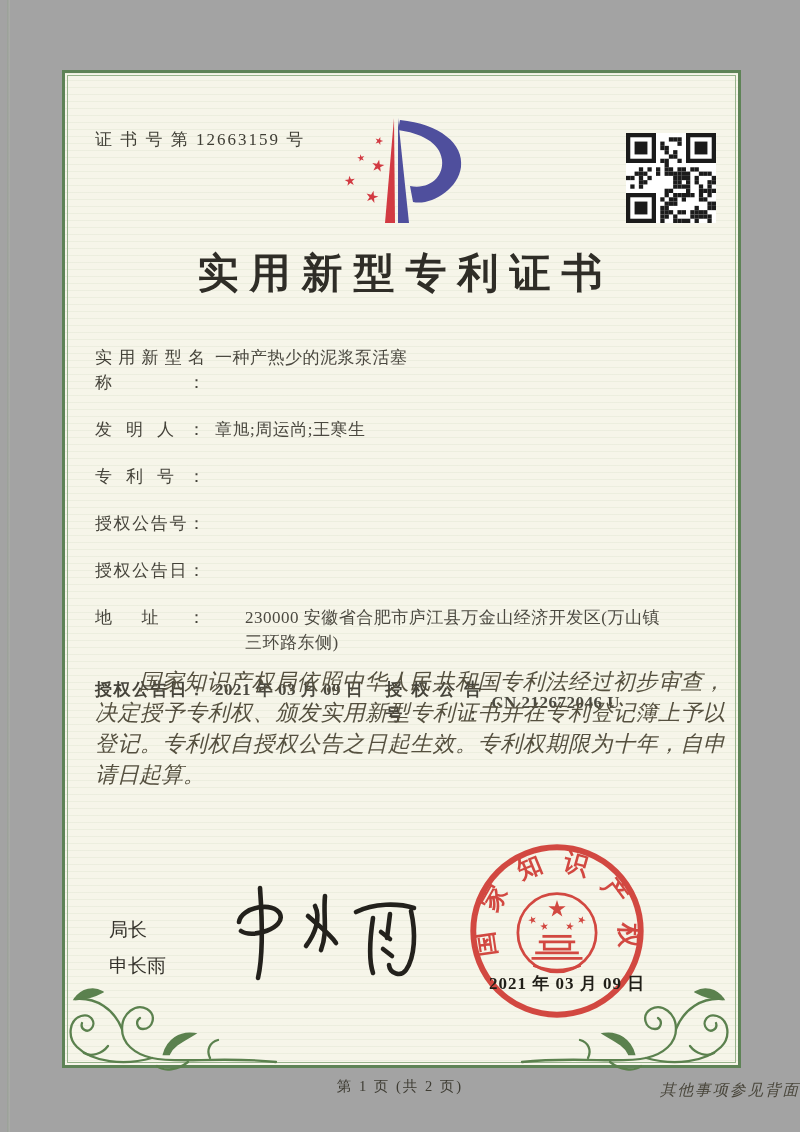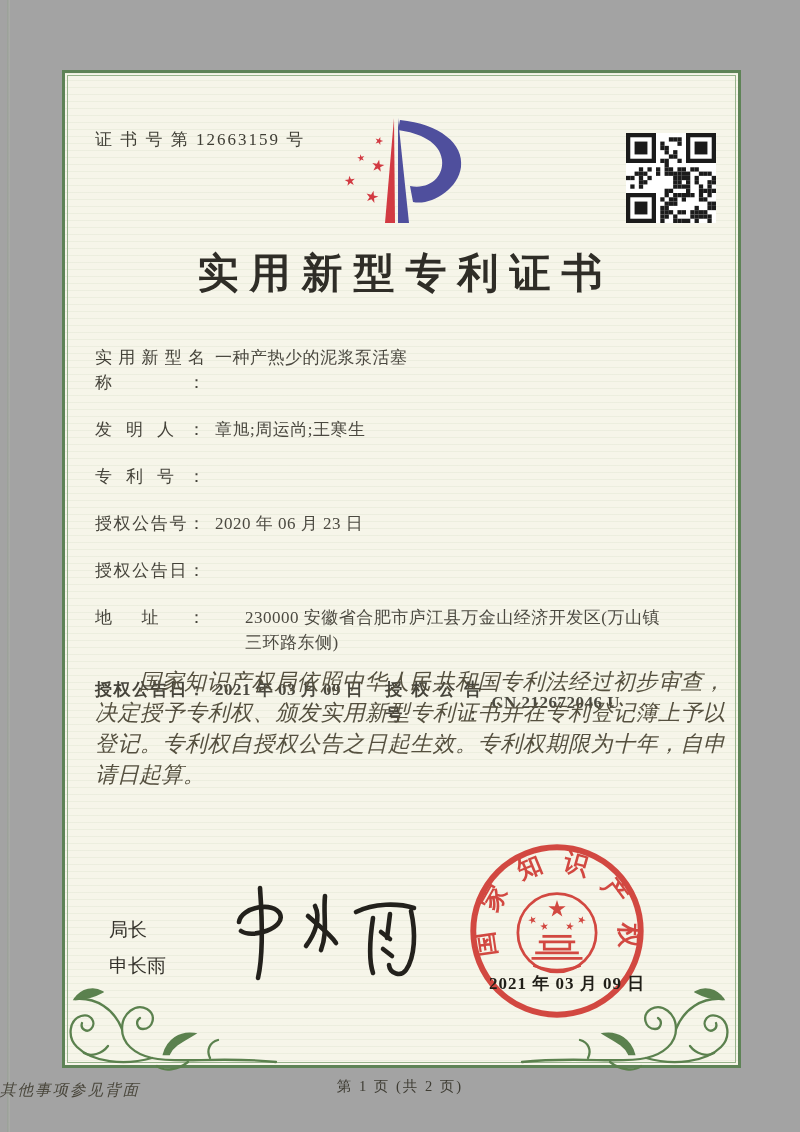--- a/index.html
+++ b/index.html
@@ -46,21 +46,21 @@
   .seal{position:absolute;left:466px;top:840px;width:182px;height:182px;opacity:.92;}
   .seal-date{position:absolute;left:489px;top:972px;font-size:17px;font-weight:600;
     letter-spacing:1px;color:#211f19;z-index:5;}
   
   .orn{position:absolute;width:218px;height:94px;z-index:4;}
   .orn-left{left:60px;top:982px;}
   .orn-right{left:520px;top:982px;transform:scaleX(-1);}
   
   .page-info{position:absolute;left:0;right:0;top:1036px;text-align:center;
     font-size:14.5px;letter-spacing:2px;color:#3e3c33;margin-top:41px;}
-  .back-note{position:absolute;left:0;right:0;top:1080px;text-align:left;
+  .back-note{position:absolute;left:0;right:0;top:1080px;text-align:right;
     font-size:15.5px;font-style:italic;letter-spacing:2px;color:#4a473c;}
 </style>
 </head>
 <body>
 
 <div class="page">
   <div class="scan-edge"></div>
   <div class="frame">
     <div class="frame-inner"></div>
   </div>
@@ -220,21 +220,20 @@
     </div>
     <div class="frow">
       <span class="flabel">发明人：</span>
       <span class="fvalue">章旭;周运尚;王寒生</span>
     </div>
     <div class="frow">
       <span class="flabel">专利号：</span>
     </div>
     <div class="frow">
       <span class="flabel">授权公告号：</span>
-      <span class="fvalue">2020 年 06 月 23 日</span>
     </div>
     <div class="frow">
       <span class="flabel">授权公告日：</span>
     </div>
     <div class="frow">
       <span class="flabel">地址：</span>
       <span class="fvalue addr">230000 安徽省合肥市庐江县万金山经济开发区(万山镇三环路东侧)</span>
     </div>
     <div class="frow grant-row">
       <span class="pair">

